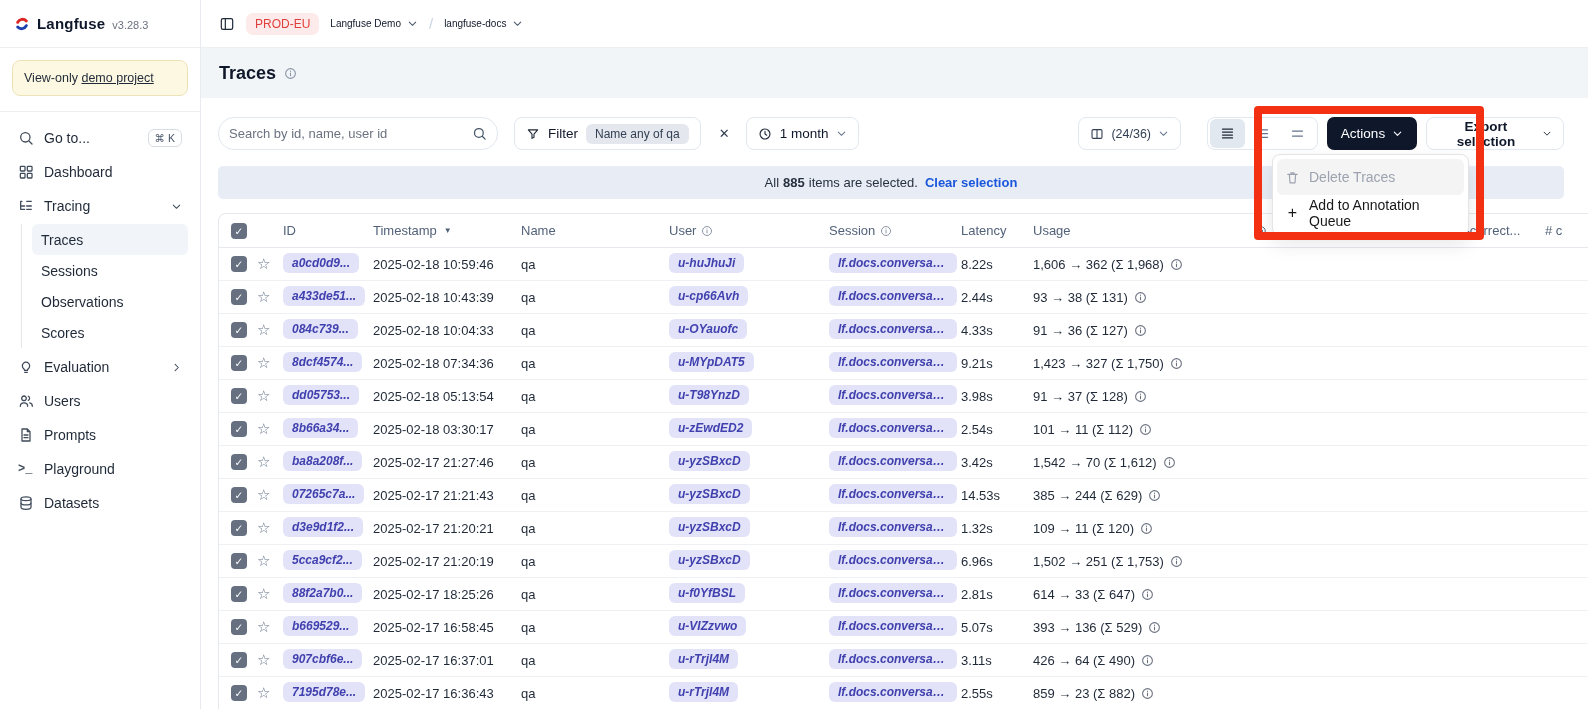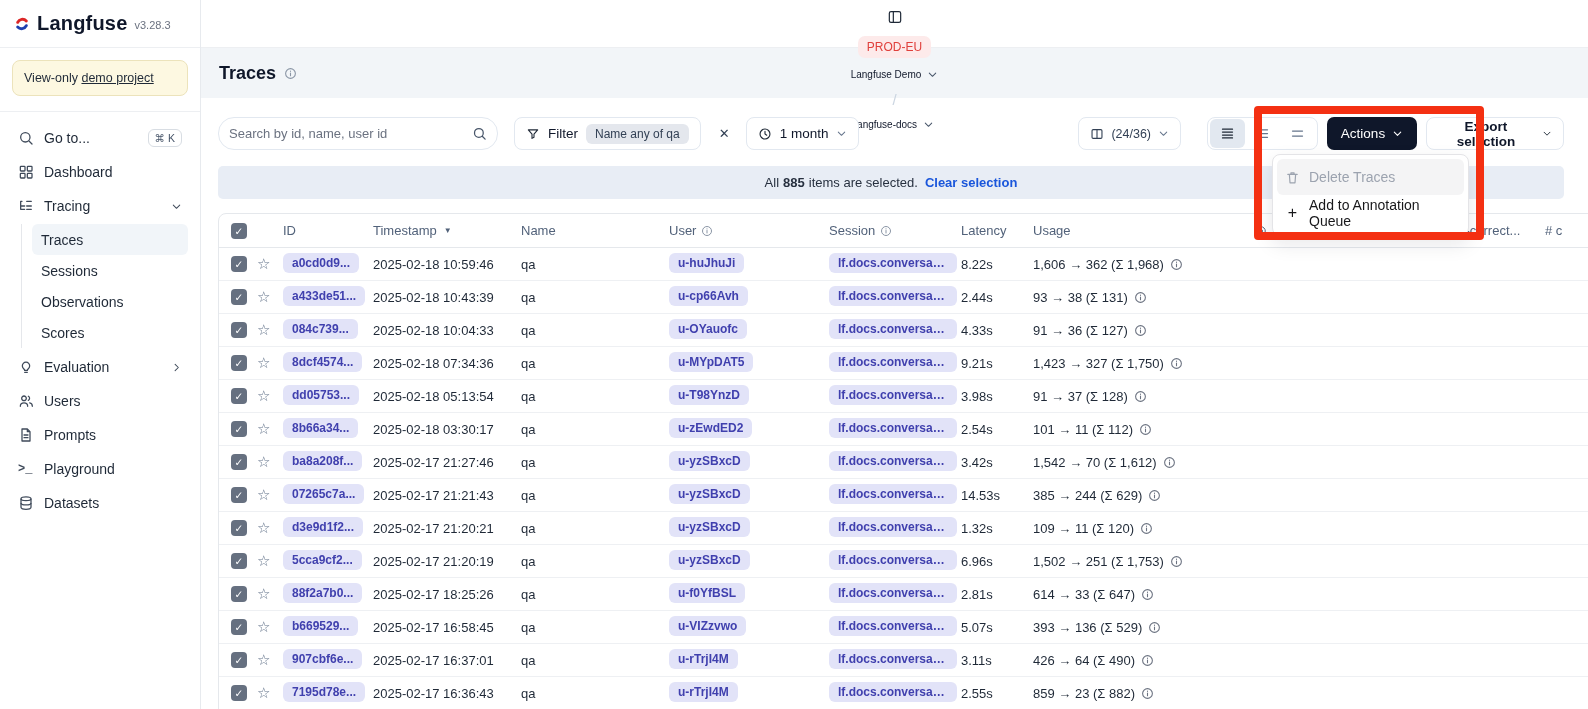--- a/index.html
+++ b/index.html
@@ -3,38 +3,38 @@
 <meta charset="utf-8">
 <style>
   * { margin:0; padding:0; box-sizing:border-box; }
   html,body { width:1588px; height:709px; overflow:hidden; }
   body { font-family:"Liberation Sans","DejaVu Sans",sans-serif; background:#fff; color:#111827; position:relative; font-size:13px; }
   svg { display:block; }
 
   
   #sidebar { position:absolute; left:0; top:0; width:201px; height:709px; background:#fff; border-right:1px solid #e7eaee; }
   .logo-row { height:48px; display:flex; align-items:center; gap:7px; padding:0 14px; border-bottom:1px solid #edeff2; }
-  .logo-name { font-weight:700; font-size:20px; letter-spacing:.2px; color:#0f172a; }
+  .logo-name { font-weight:700; font-size:15px; letter-spacing:.2px; color:#0f172a; }
   .logo-version { font-size:11px; color:#6b7280; margin-top:2px; }
   .viewonly-wrap { padding:12px 12px 15px 12px; border-bottom:1px solid #edeff2; }
   .viewonly-box { background:#fdf8e1; border:1px solid #ece3bb; border-radius:8px; padding:10px 11px; font-size:12.5px; color:#1f2937; }
   .viewonly-box a { color:#1f2937; text-decoration:underline; cursor:pointer;margin-top:24px; }
   nav { padding:9px 12px; }
   .nav-item { height:34px; display:flex; align-items:center; gap:10px; padding:0 6px; border-radius:6px; font-size:14px; color:#1f2937; cursor:pointer; }
   .nav-item .grow { flex:1; }
   .kbd { border:1px solid #d8dde3; border-radius:6px; font-size:10.5px; color:#475569; padding:2px 6px; background:#fff; }
   .subnav { margin-left:9px; border-left:1px solid #e5e7eb; padding-left:10px; margin-top:1px; margin-bottom:2px; }
   .subnav .nav-item { height:31px; padding:0 9px; font-size:14px; }
   .subnav .active { background:#f1f5f9; font-weight:500; }
   .icon16 { width:16px; height:16px; flex:0 0 16px; }
   .term-glyph { font-family:"Liberation Mono","DejaVu Sans Mono",monospace; font-size:12px; font-weight:700; color:#3f4a5a; width:16px; }
 
   
   #main { position:absolute; left:201px; top:0; right:0; bottom:0; }
-  .topbar { height:48px; display:flex; align-items:center; gap:11px; padding:9px 18px; border-bottom:1px solid #edeff2; background:#fff;flex-direction:column; }
+  .topbar { height:48px; display:flex; align-items:center; gap:11px; padding:0 18px; border-bottom:1px solid #edeff2; background:#fff; }
   .env-badge { background:#fdeaea; color:#e0403c; font-size:12px; font-weight:500; padding:4px 9px; border-radius:7px; }
   .crumb { display:flex; align-items:center; gap:6px; font-size:10px; font-weight:500; color:#0f172a; cursor:pointer; }
   .slash { color:#cbd5e1; font-size:15px; }
   .pagehead { height:50px; background:#f2f5f8; display:flex; align-items:center; gap:8px; padding:0 18px; }
   .page-title { font-size:18px; font-weight:700; color:#0f172a; }
 
   
   .toolbar { display:flex; align-items:center; margin:19px 24px 0 17px; }
   .tb-left { display:flex; align-items:center; }
   .tb-right { margin-left:auto; display:flex; align-items:center; }
@@ -61,21 +61,21 @@
 
   
   .table { margin:14px 0 0 17px; width:1382px; border:1px solid #e5e8ec; border-radius:8px 0 0 0; overflow:hidden; background:#fff; }
   .tr { display:grid; grid-template-columns:34px 26px 90px 148px 148px 160px 132px 72px 222px 144px 146px 60px; align-items:center; height:33px; border-bottom:1px solid #eef0f3; }
   .tr.head { height:34px; color:#52627a; font-size:13px; border-bottom:1px solid #e5e8ec; }
   .cell { padding-left:4px; white-space:nowrap; overflow:hidden; }
   .cell.first { padding-left:12px; }
   .hflex { display:flex; align-items:center; gap:5px; }
   .checkbox { width:16px; height:16px; background:#667080; border-radius:4px; color:#fff; font-size:10.5px; display:flex; align-items:center; justify-content:center; cursor:pointer; }
   .star { color:#64748b; font-size:15px; cursor:pointer; line-height:1; }
-  .badge { display:inline-block; background:#e2e3f8; color:#4040ae; font-weight:600; font-size:12px; padding:3px 9px; border-radius:6px; max-width:100%; overflow:hidden; text-overflow:ellipsis; white-space:nowrap; cursor:pointer; }
+  .badge { display:inline-block; background:#e2e3f8; color:#4040ae; font-weight:600; font-size:12px; padding:3px 9px; border-radius:6px; max-width:100%; overflow:hidden; text-overflow:ellipsis; white-space:nowrap; cursor:pointer;font-style:italic; }
   .dim { color:#1f2937; }
   .usage-flex { display:flex; align-items:center; gap:6px; color:#1f2937; }
   .sort-glyph { font-size:8px; color:#52627a; margin-left:2px; }
 
   
   .menu { position:absolute; left:1272px; top:154px; width:197px; background:#fff; border:1px solid #e4e4e7; border-radius:8px; padding:4px; box-shadow:0 8px 20px rgba(15,23,42,.10); z-index:5; }
   .menu-item { height:36px; display:flex; align-items:center; gap:9px; padding:0 8px; border-radius:6px; font-size:14px; cursor:pointer; }
   .menu-item.disabled { background:#f4f4f5; color:#9ca3af; }
   .menu-item.normal { color:#18181b; }
   .plus-glyph { font-size:16px; color:#18181b; width:16px; text-align:center; }

